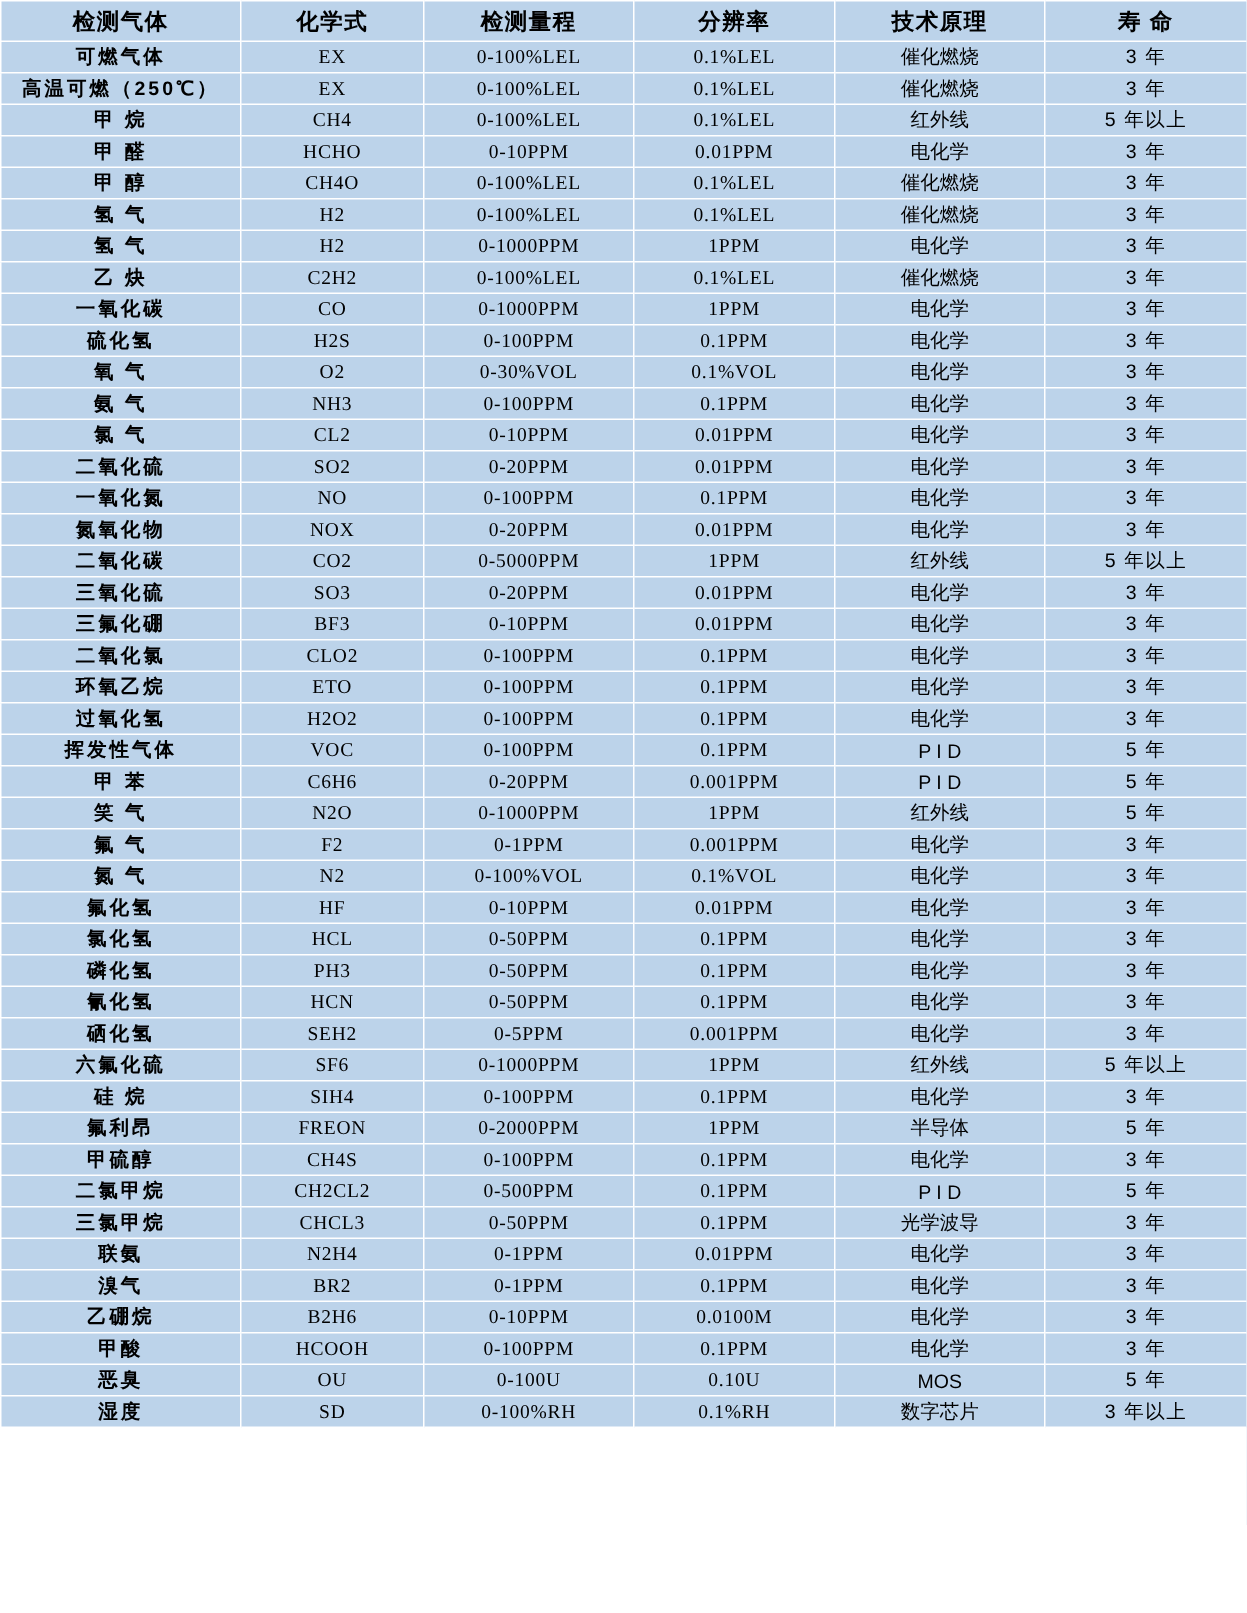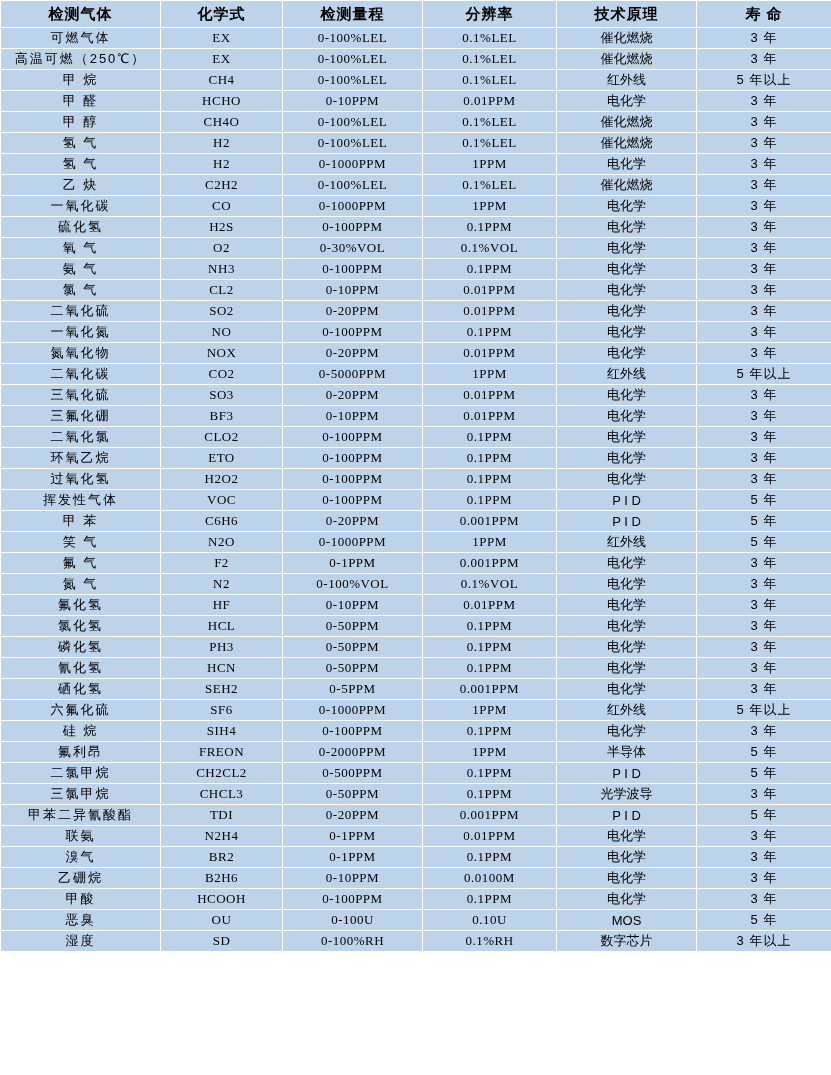--- a/index.html
+++ b/index.html
@@ -49,20 +49,21 @@
     background: #bcd3ea;
   }
   table.gas-table tbody td {
     height: 20px;
     font-size: 13px;
     font-weight: normal;
     background: #bcd3ea;
   }
   table.gas-table tbody td.name {
     letter-spacing: 2px;
+    font-weight: bold;
   }
   table.gas-table tbody td.mono {
     font-family: "Liberation Serif", serif;
     letter-spacing: 0.5px;
   }
   table.gas-table tbody td.life {
     letter-spacing: 1px;
   }
 </style>
 </head>
@@ -363,42 +364,42 @@
         </tr>
         <tr>
           <td class="name">氟利昂</td>
           <td class="mono">FREON</td>
           <td class="mono">0-2000PPM</td>
           <td class="mono">1PPM</td>
           <td>半导体</td>
           <td class="life">5 年</td>
         </tr>
         <tr>
+          <td class="name">甲硫醇</td>
+          <td class="mono">CH4S</td>
+          <td class="mono">0-100PPM</td>
+          <td class="mono">0.1PPM</td>
+          <td>电化学</td>
+          <td class="life">3 年</td>
+        </tr>
+        <tr>
           <td class="name">二氯甲烷</td>
           <td class="mono">CH2CL2</td>
           <td class="mono">0-500PPM</td>
           <td class="mono">0.1PPM</td>
           <td>P I D</td>
           <td class="life">5 年</td>
         </tr>
         <tr>
           <td class="name">三氯甲烷</td>
           <td class="mono">CHCL3</td>
           <td class="mono">0-50PPM</td>
           <td class="mono">0.1PPM</td>
           <td>光学波导</td>
           <td class="life">3 年</td>
-        </tr>
-        <tr>
-          <td class="name">甲苯二异氰酸酯</td>
-          <td class="mono">TDI</td>
-          <td class="mono">0-20PPM</td>
-          <td class="mono">0.001PPM</td>
-          <td>P I D</td>
-          <td class="life">5 年</td>
         </tr>
         <tr>
           <td class="name">联氨</td>
           <td class="mono">N2H4</td>
           <td class="mono">0-1PPM</td>
           <td class="mono">0.01PPM</td>
           <td>电化学</td>
           <td class="life">3 年</td>
         </tr>
         <tr>

